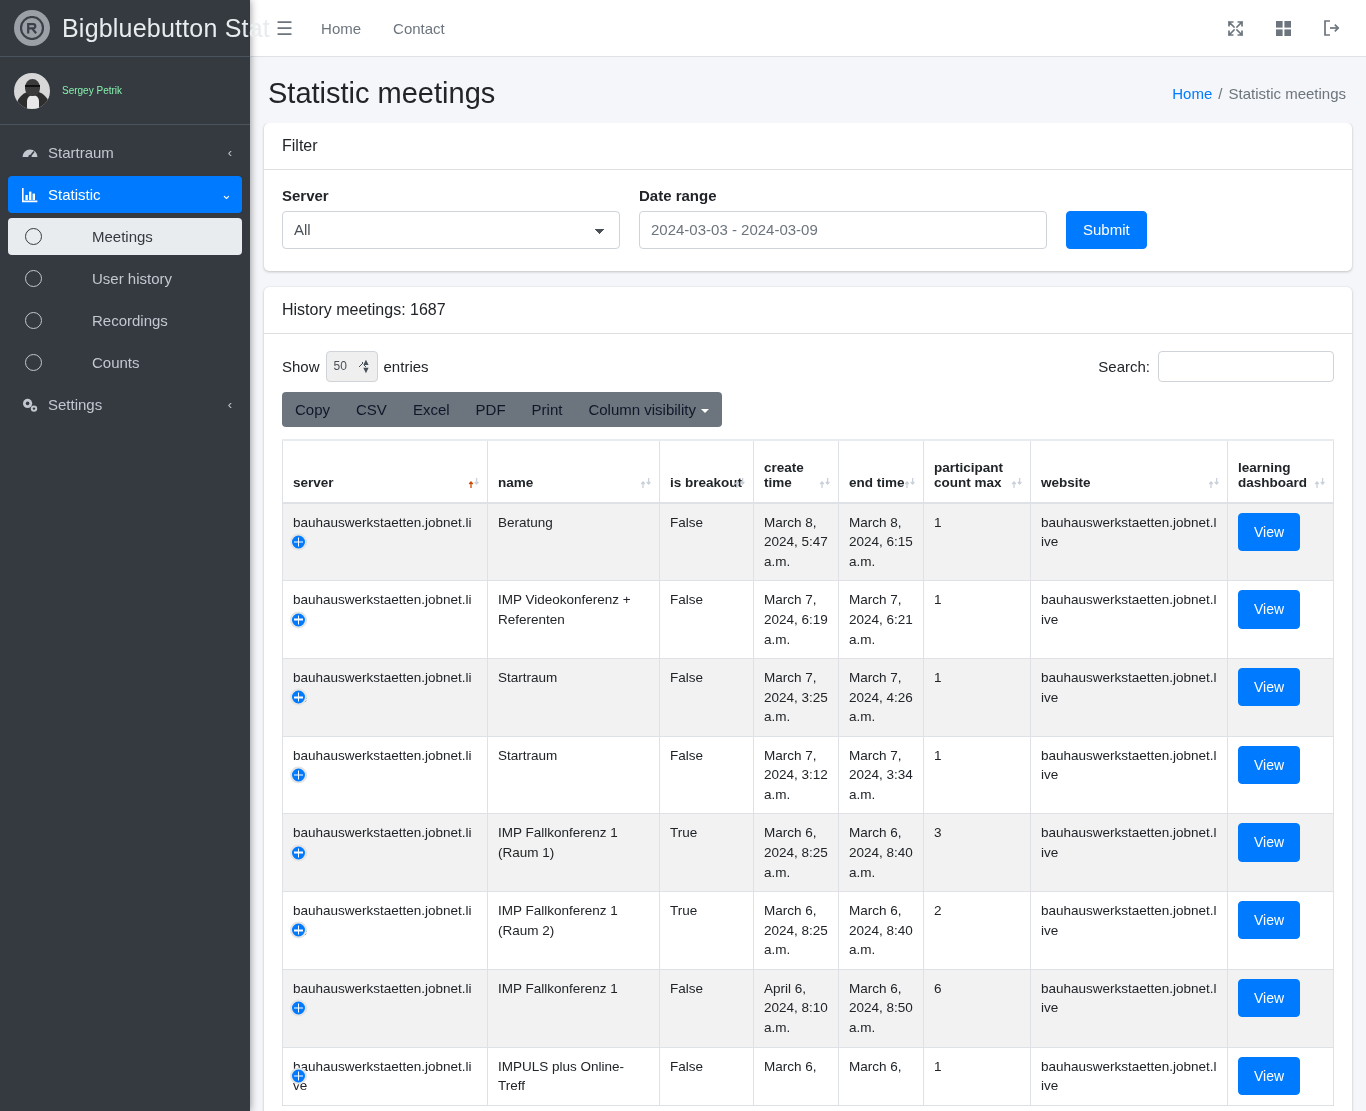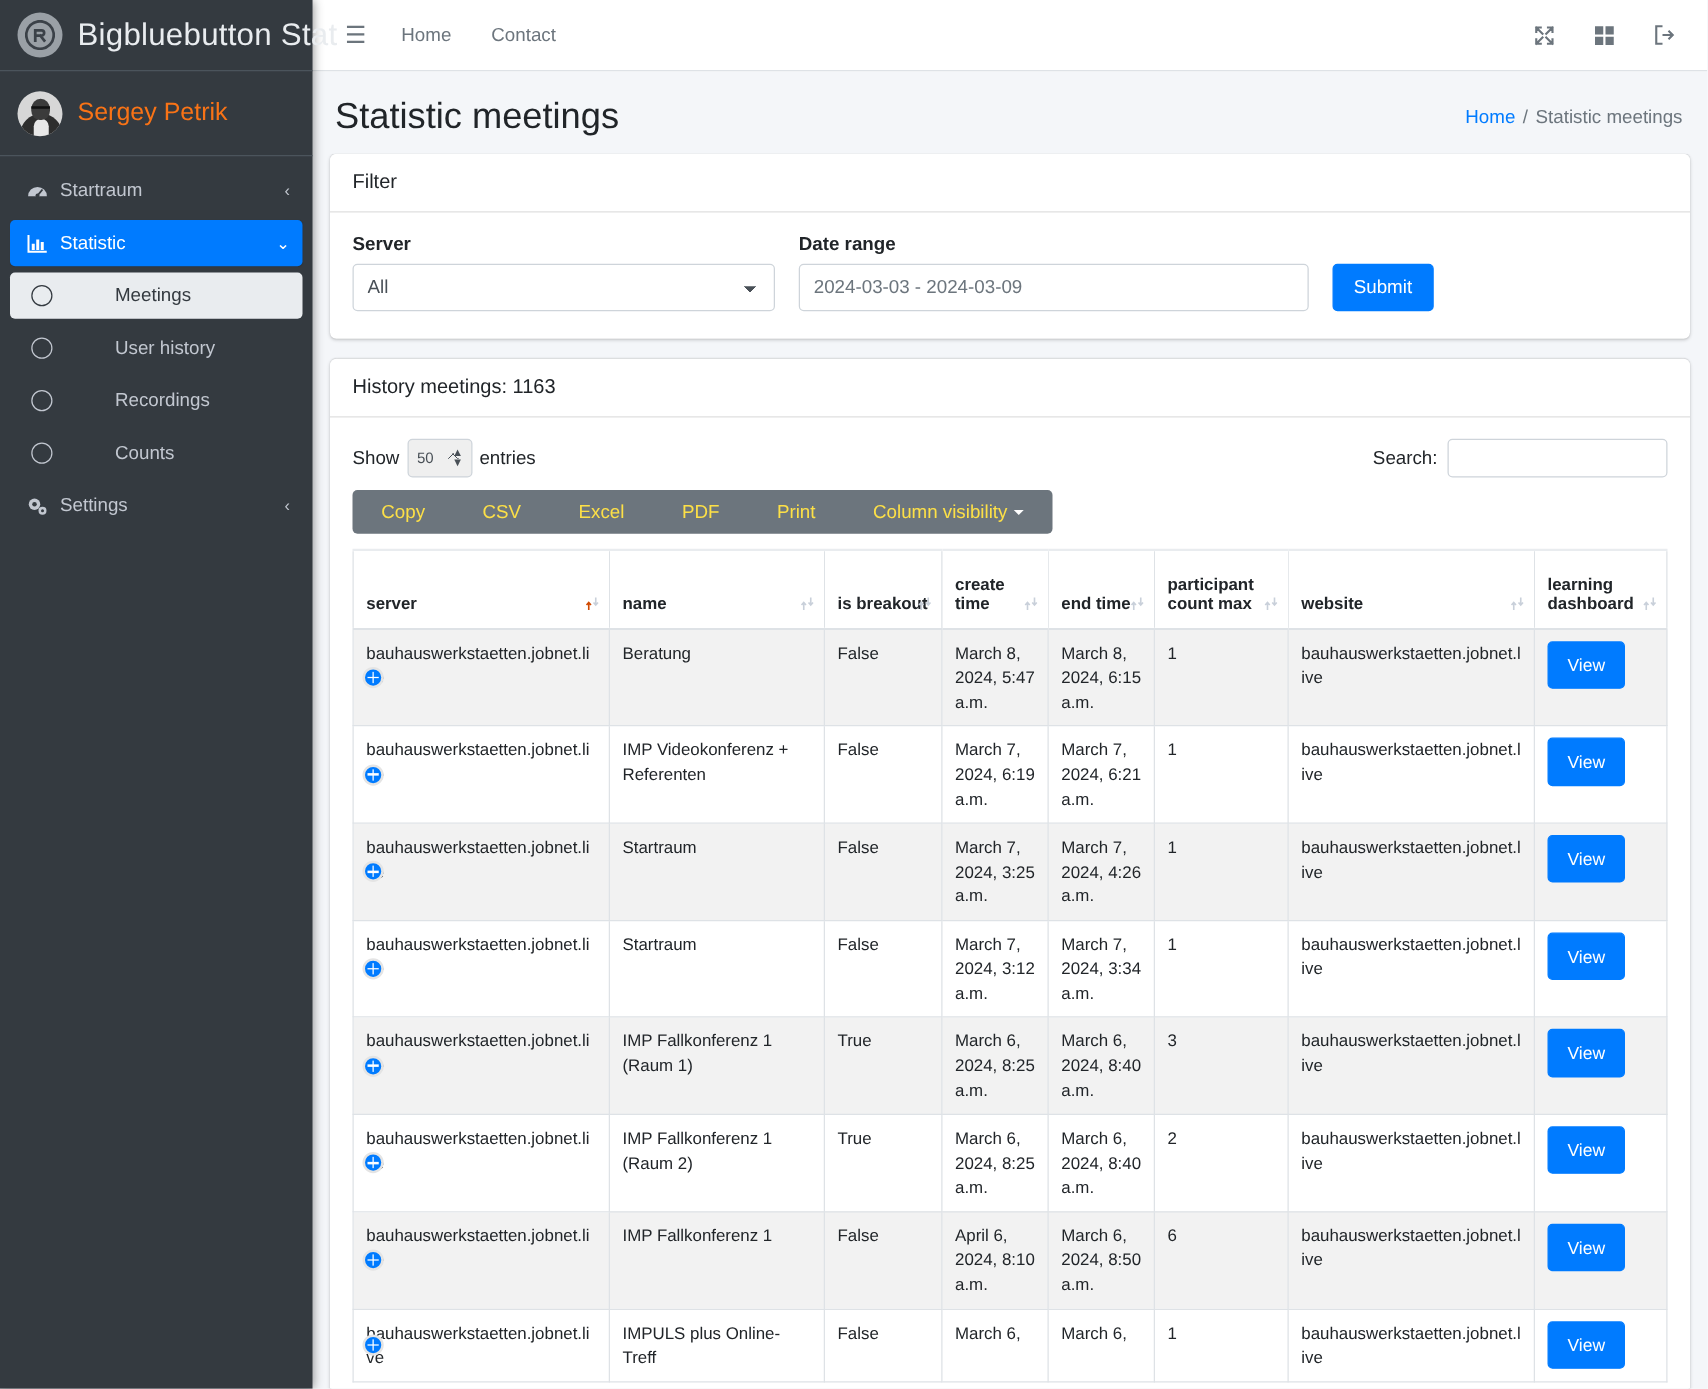--- a/index.html
+++ b/index.html
@@ -67,21 +67,21 @@
   }
   .avatar .body {
     position: absolute; width: 34px; height: 18px; border-radius: 17px 17px 0 0;
     background: #2e2e2e; left: 2px; bottom: 0;
   }
   .avatar .shirt {
     position: absolute; width: 12px; height: 14px; background: #e8e8e8;
     left: 13px; bottom: 0; border-radius: 6px 6px 0 0;
   }
   .user-name {
-    margin-left: 12px; font-size: 20px; color: #f97316; white-space: nowrap;
+    margin-left: 12px; font-size: 10px; color: #86efac; white-space: nowrap;
   }
 
   .nav { padding: 9px 8px 0 8px; }
   .nav-item {
     display: flex; align-items: center;
     height: 37px;
     padding: 0 10px;
     border-radius: 4px;
     color: #c2c7d0;
     font-size: 15px;
@@ -227,21 +227,21 @@
     width: 176px; height: 31px; border: 1px solid #ced4da; border-radius: 4px;
     padding: 4px 9px; font-size: 14px; outline: none;
     font-family: "Liberation Sans", sans-serif;
   }
 
   .dt-buttons {
     display: inline-flex; background: #6c757d; border-radius: 4px; overflow: hidden;
     margin-bottom: 12px;
   }
   .dt-btn {
-    color: #fde047; font-size: 15px; padding: 9px 23px; cursor: pointer;
+    color: #0f172a; font-size: 15px; padding: 9px 13px; cursor: pointer;
     border: none; background: transparent;
     font-family: "Liberation Sans", sans-serif;
     white-space: nowrap;
   }
   .dt-btn .caret {
     display: inline-block; margin-left: 5px;
     border-left: 4px solid transparent; border-right: 4px solid transparent;
     border-top: 4px solid #fff; vertical-align: 2px;
   }
 
@@ -472,21 +472,21 @@
               <label class="form-label">Date range</label>
               <input class="form-control daterange" type="text" value="2024-03-03 - 2024-03-09" style="">
             </div>
 
             <button class="btn-primary">Submit</button>
           </div>
         </div>
       </section>
 
       <section class="card">
-        <div class="card-header">History meetings: 1163</div>
+        <div class="card-header">History meetings: 1687</div>
         <div class="card-body">
 
           <div class="dt-top">
             <div class="dt-length">
               <span>Show</span>
               <span class="len-select-wrap">
                 <select class="len-select">
                   <option>50</option>
                 </select>
                 <span class="len-arrows">▲<br>▼</span>

